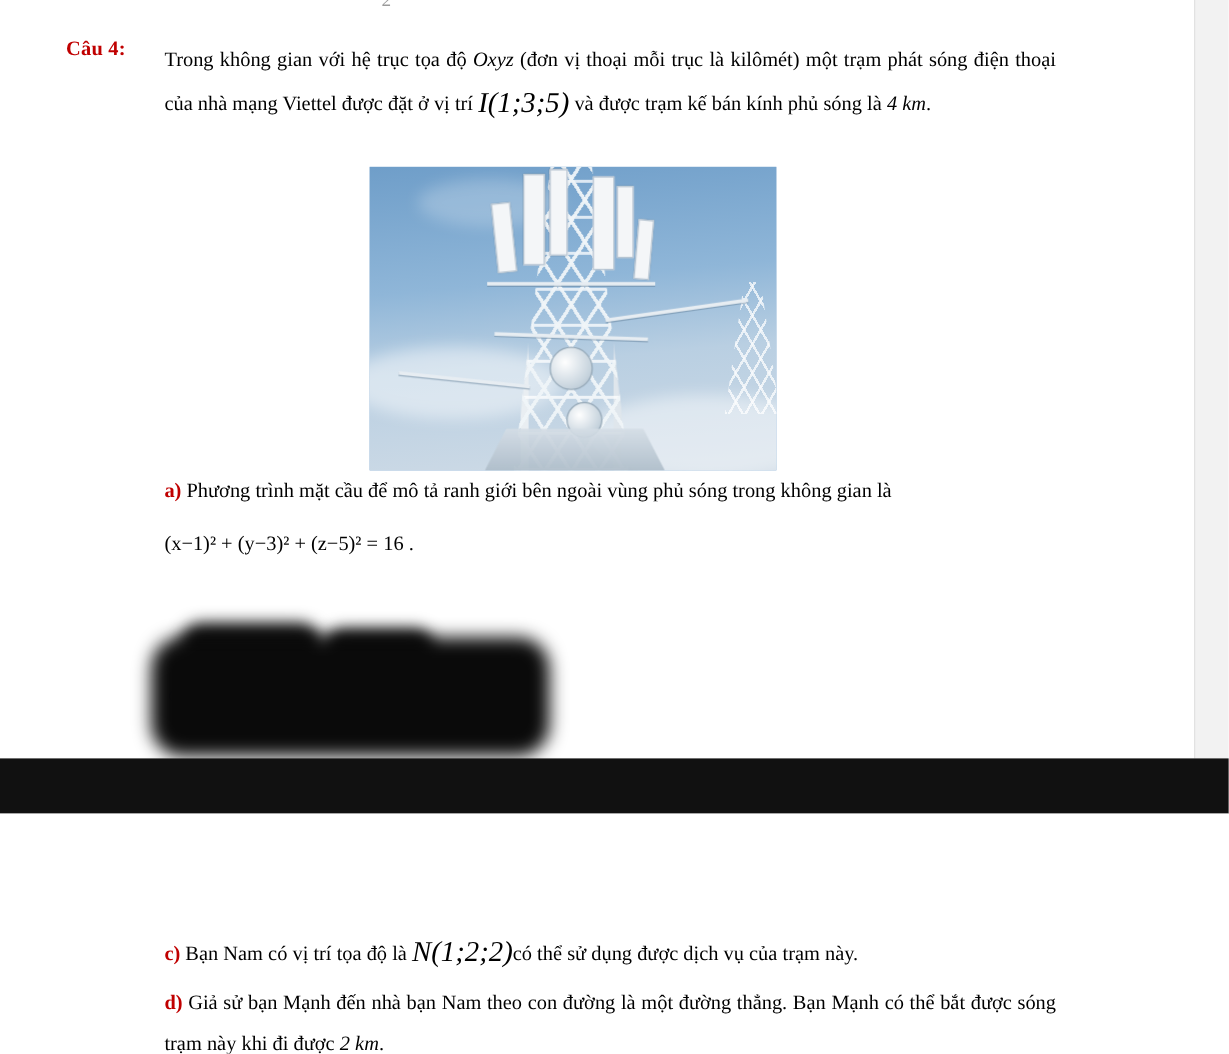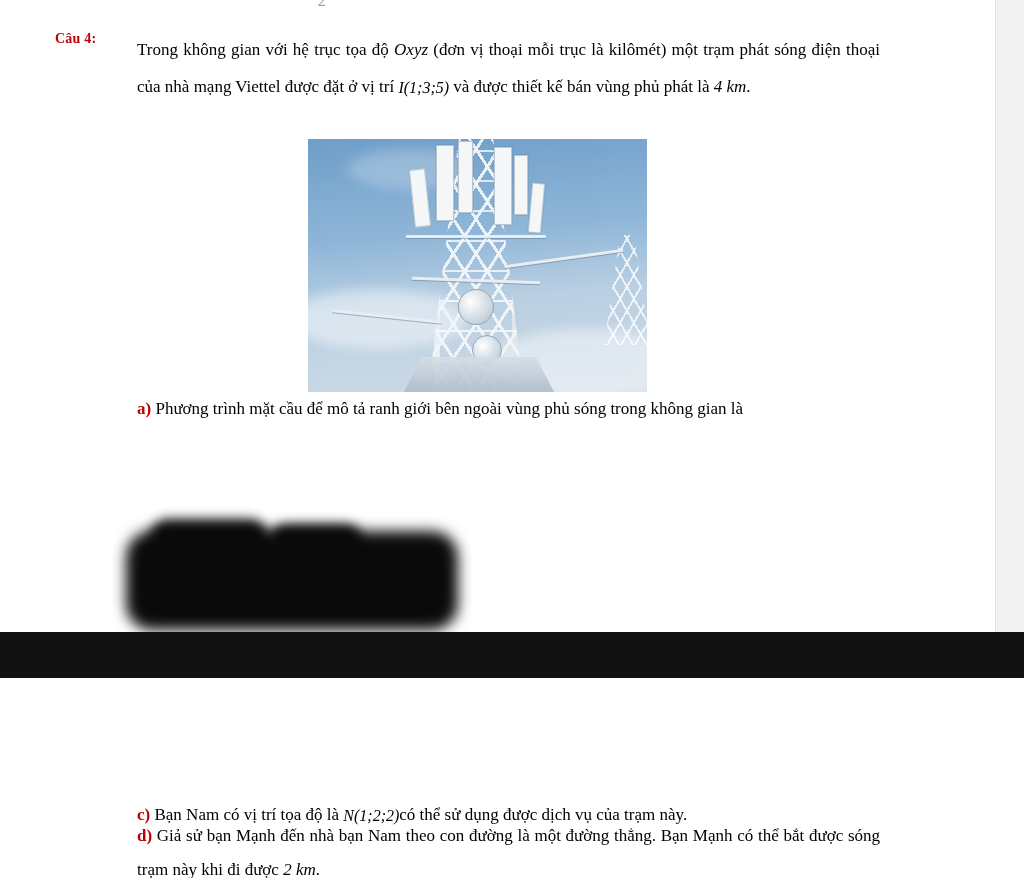--- a/index.html
+++ b/index.html
@@ -55,36 +55,36 @@
     width: 30px;
     font-size: 16px;
   }
 
   
   .q-label {
     position: absolute;
     left: 55px;
     top: 31px;
     font-weight: bold;
-    font-size: 14px;
+    font-size: 17px;
     color: #c00000;
     letter-spacing: 0.2px;
   }
   .q-body {
     position: absolute;
     left: 137px;
     top: 31px;
     width: 743px;
     font-size: 17px;
     line-height: 37px;
     text-align: justify;
   }
   .mathvar { font-style: italic; font-family: Liberation Serif, serif; }
   .paren-big {
-    font-size: 16px;
+    font-size: 24px;
     vertical-align: -1px;
   }
 
   
   .photo-wrap {
     position: absolute;
     left: 308px;
     top: 139px;
     width: 339px;
     height: 253px;
@@ -232,40 +232,40 @@
 
   
   .page2-head {
     position: absolute;
     left: 0; top: 678px;
     width: 1024px; height: 72px;
     background: #ffffff;
   }
 
   
-  .part-c { left: 137px; top: 777px; width: 743px; margin-top: 21px; }
+  .part-c { left: 137px; top: 777px; width: 743px; }
   .part-d { left: 137px; top: 819px; width: 743px; line-height: 34px;}
 </style>
 </head>
 <body>
 
 <div class="page">
 
   <div class="right-strip"></div>
 
   <div class="clipped-top">
     <span class="clipped-frac">2</span>
   </div>
 
   <div class="q-label">Câu 4:</div>
 
   <div class="q-body">
     <span>Trong không gian với hệ trục tọa độ </span><span class="mathvar">Oxyz</span><span> (đơn vị thoại mỗi trục là kilômét) một trạm phát</span>
-    <span>sóng điện thoại của nhà mạng Viettel được đặt ở vị trí </span><span class="mathvar paren-big">I(1;3;5)</span><span> và được thiết kế bán vùng</span>
-    <span>phủ phát là </span><span class="mathvar">4 km</span><span>.</span>
+    <span>sóng điện thoại của nhà mạng Viettel được đặt ở vị trí </span><span class="mathvar paren-big">I(1;3;5)</span><span> và được trạm kế bán kính</span>
+    <span>phủ sóng là </span><span class="mathvar">4 km</span><span>.</span>
   </div>
 
   <div class="photo-wrap">
     <div class="sky"></div>
     <div class="cloud c1"></div>
     <div class="cloud c2"></div>
     <div class="cloud c3"></div>
     <div class="mast"></div>
     <div class="lattice"></div>
     <div class="sidetower"></div>
@@ -280,20 +280,21 @@
     <div class="panel p5"></div>
     <div class="panel p6"></div>
     <div class="dish d1"></div>
     <div class="dish d2"></div>
     <div class="base"></div>
   </div>
 
   <div class="part part-a">
     <span class="bold-red">a)</span><span> Phương trình mặt cầu để mô tả ranh giới bên ngoài vùng phủ sóng trong không gian là</span>
   </div>
+  <div class="part eq-a">(x−1)² + (y−3)² + (z−5)² = 16 .</div>
 
 
   <div class="footer-band">
     
     
     
   </div>
   <div class="footer-text">GV: Trần Đ… – 0…2133</div>
   <div class="redaction2"></div>
   <div class="redaction3"></div>

